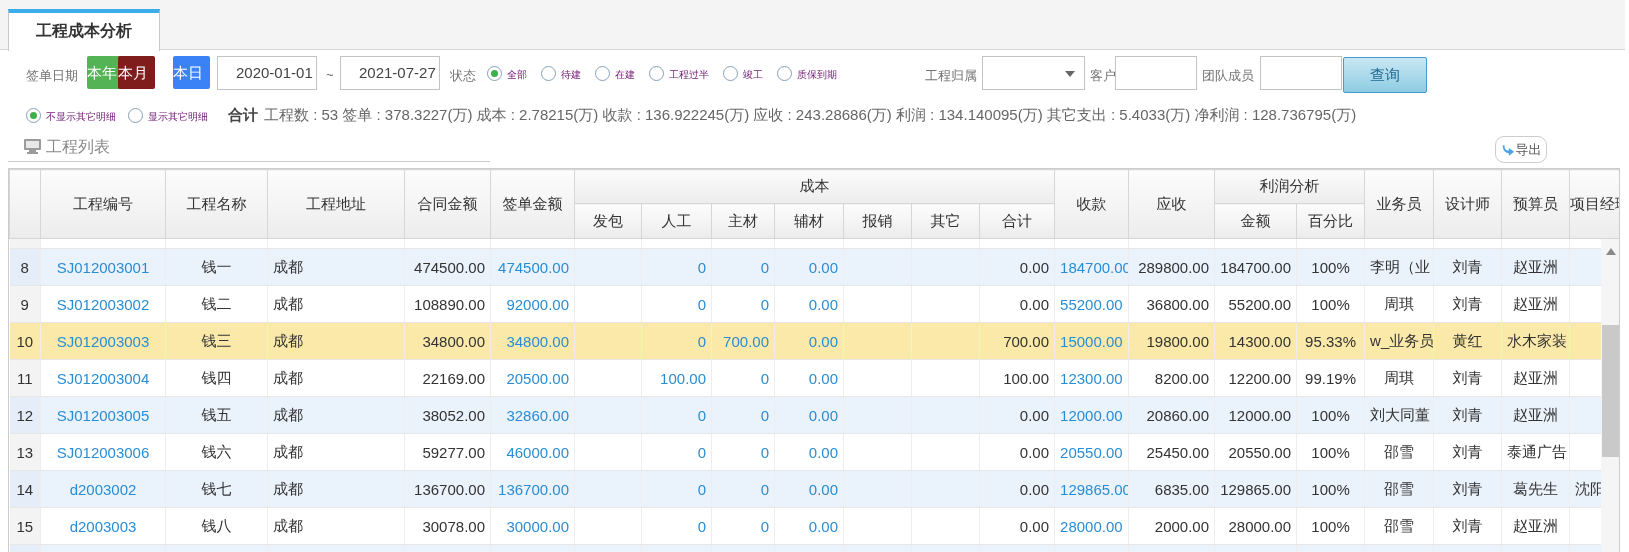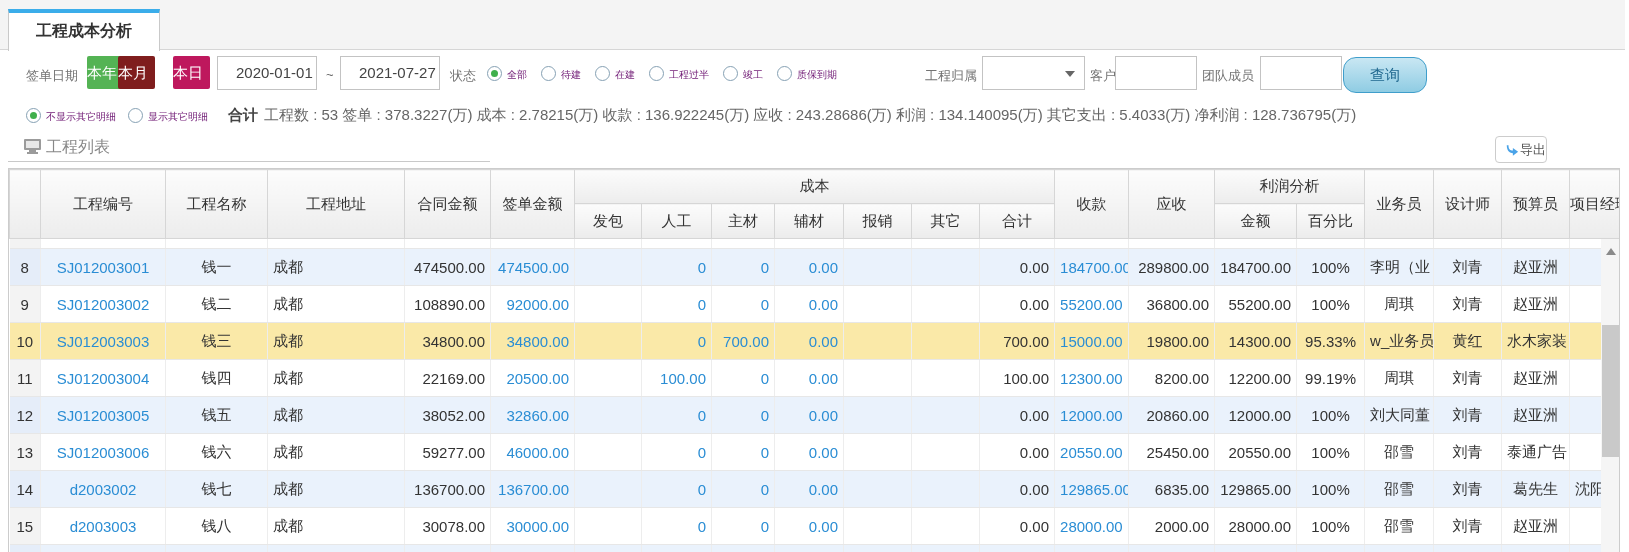--- a/index.html
+++ b/index.html
@@ -21,39 +21,39 @@
   .radio { display:inline-block; width:15px; height:15px; border:1px solid #86a1b4; border-radius:50%;
     background:#fff; position:relative; vertical-align:-3px; margin-right:5px; }
   .radio.sel::after { content:""; position:absolute; left:3px; top:3px; width:7px; height:7px;
     border-radius:50%; background:#3faf4c; }
   .ritem { display:inline-block; margin-right:14px; font-size:10px; color:#701a75; white-space:nowrap; }
   #status-radios { position:absolute; left:487px; top:64px; }
   #belong-select { position:absolute; left:982px; top:56px; width:103px; height:34px; border:1px solid #c3c3c3; background:#fff; }
   #belong-select .arr { position:absolute; right:9px; top:14px; width:0; height:0;
     border-left:5px solid transparent; border-right:5px solid transparent; border-top:6px solid #666; }
   #search-btn { position:absolute; left:1343px; top:57px; width:84px; height:36px;
-    background:linear-gradient(180deg,#c9e7f3,#8fcce3); border:1px solid #3f9ecb; border-radius:13px;
+    background:linear-gradient(180deg,#c9e7f3,#8fcce3); border:1px solid #3f9ecb; border-radius:2px;
     font-size:15px; color:#20688f; text-align:center; line-height:34px; cursor:pointer; }
 
   #row2 { position:absolute; left:26px; top:106px; font-size:15px; color:#777; white-space:nowrap; }
   #row2 .ritem { margin-right:12px; }
   #summary-total { font-weight:bold; color:#444; margin:0 6px 0 8px; }
   #summary-text { color:#666; }
 
   
   #section { position:absolute; left:0; top:133px; width:1629px; height:35px; }
   #section .underline { position:absolute; left:8px; top:28px; width:482px; height:1px; background:#c9c9c9; }
   #section-title { position:absolute; left:46px; top:4px; font-size:16px; color:#888; }
   #monitor-icon { position:absolute; left:24px; top:6px; width:17px; height:15px; }
   #monitor-icon .scr { position:absolute; left:0; top:0; width:17px; height:11px; background:#9b9b9b; border-radius:1px; }
   #monitor-icon .scr::after { content:""; position:absolute; left:2px; top:2px; width:13px; height:7px; background:#e8e8e8; }
   #monitor-icon .std { position:absolute; left:5px; top:11px; width:7px; height:2px; background:#9b9b9b; }
   #monitor-icon .base { position:absolute; left:3px; top:13px; width:11px; height:2px; background:#9b9b9b; }
   #export-btn { position:absolute; left:1495px; top:3px; width:52px; height:27px; background:#fff;
-    border:1px solid #ccc; border-radius:4px; font-size:13px; color:#555; text-align:right; line-height:25px; cursor:pointer; }
+    border:1px solid #ccc; border-radius:9px; font-size:13px; color:#555; text-align:center; line-height:25px; cursor:pointer; }
   #export-btn svg { vertical-align:-3px; margin-right:1px; }
 
   
   #grid { position:absolute; left:8px; top:168px; width:1612px; height:384px; overflow:hidden;
     border-left:1px solid #ccc; border-right:1px solid #ccc; border-top:1px solid #ccc; }
   table { border-collapse:collapse; table-layout:fixed; width:1611px; }
   thead td { background:linear-gradient(180deg,#fcfcfc,#ececec); border:1px solid #d6d6d6;
     text-align:center; font-size:15px; color:#333; white-space:nowrap; overflow:hidden; }
   thead tr.h1 td { height:34px; }
   thead tr.h2 td { height:35px; }
@@ -84,21 +84,21 @@
 <body>
 
 <div id="topbar">
   <div id="tab">工程成本分析</div>
 </div>
 
 <div>
   <span class="flabel" style="left:26px">签单日期</span>
   <span class="qbtn" style="left:87px;background:#54b354">本年</span>
   <span class="qbtn" style="left:118px;background:#7f1d1d">本月</span>
-  <span class="qbtn" style="left:173px;background:#be185d">本日</span>
+  <span class="qbtn" style="left:173px;background:#3b82f6">本日</span>
   <span class="tinput" style="left:217px;width:100px">2020-01-01</span>
   <span class="flabel" style="left:326px;color:#666">~</span>
   <span class="tinput" style="left:340px;width:100px">2021-07-27</span>
   <span class="flabel" style="left:450px">状态</span>
   <span id="status-radios"><span class="ritem"><span class="radio sel"></span><span>全部</span></span><span class="ritem"><span class="radio"></span><span>待建</span></span><span class="ritem"><span class="radio"></span><span>在建</span></span><span class="ritem"><span class="radio"></span><span>工程过半</span></span><span class="ritem"><span class="radio"></span><span>竣工</span></span><span class="ritem"><span class="radio"></span><span>质保到期</span></span></span>
   <span class="flabel" style="left:925px">工程归属</span>
   <span id="belong-select">
       <span class="arr"></span>
     </span>
   <span class="flabel" style="left:1090px">客户</span>

